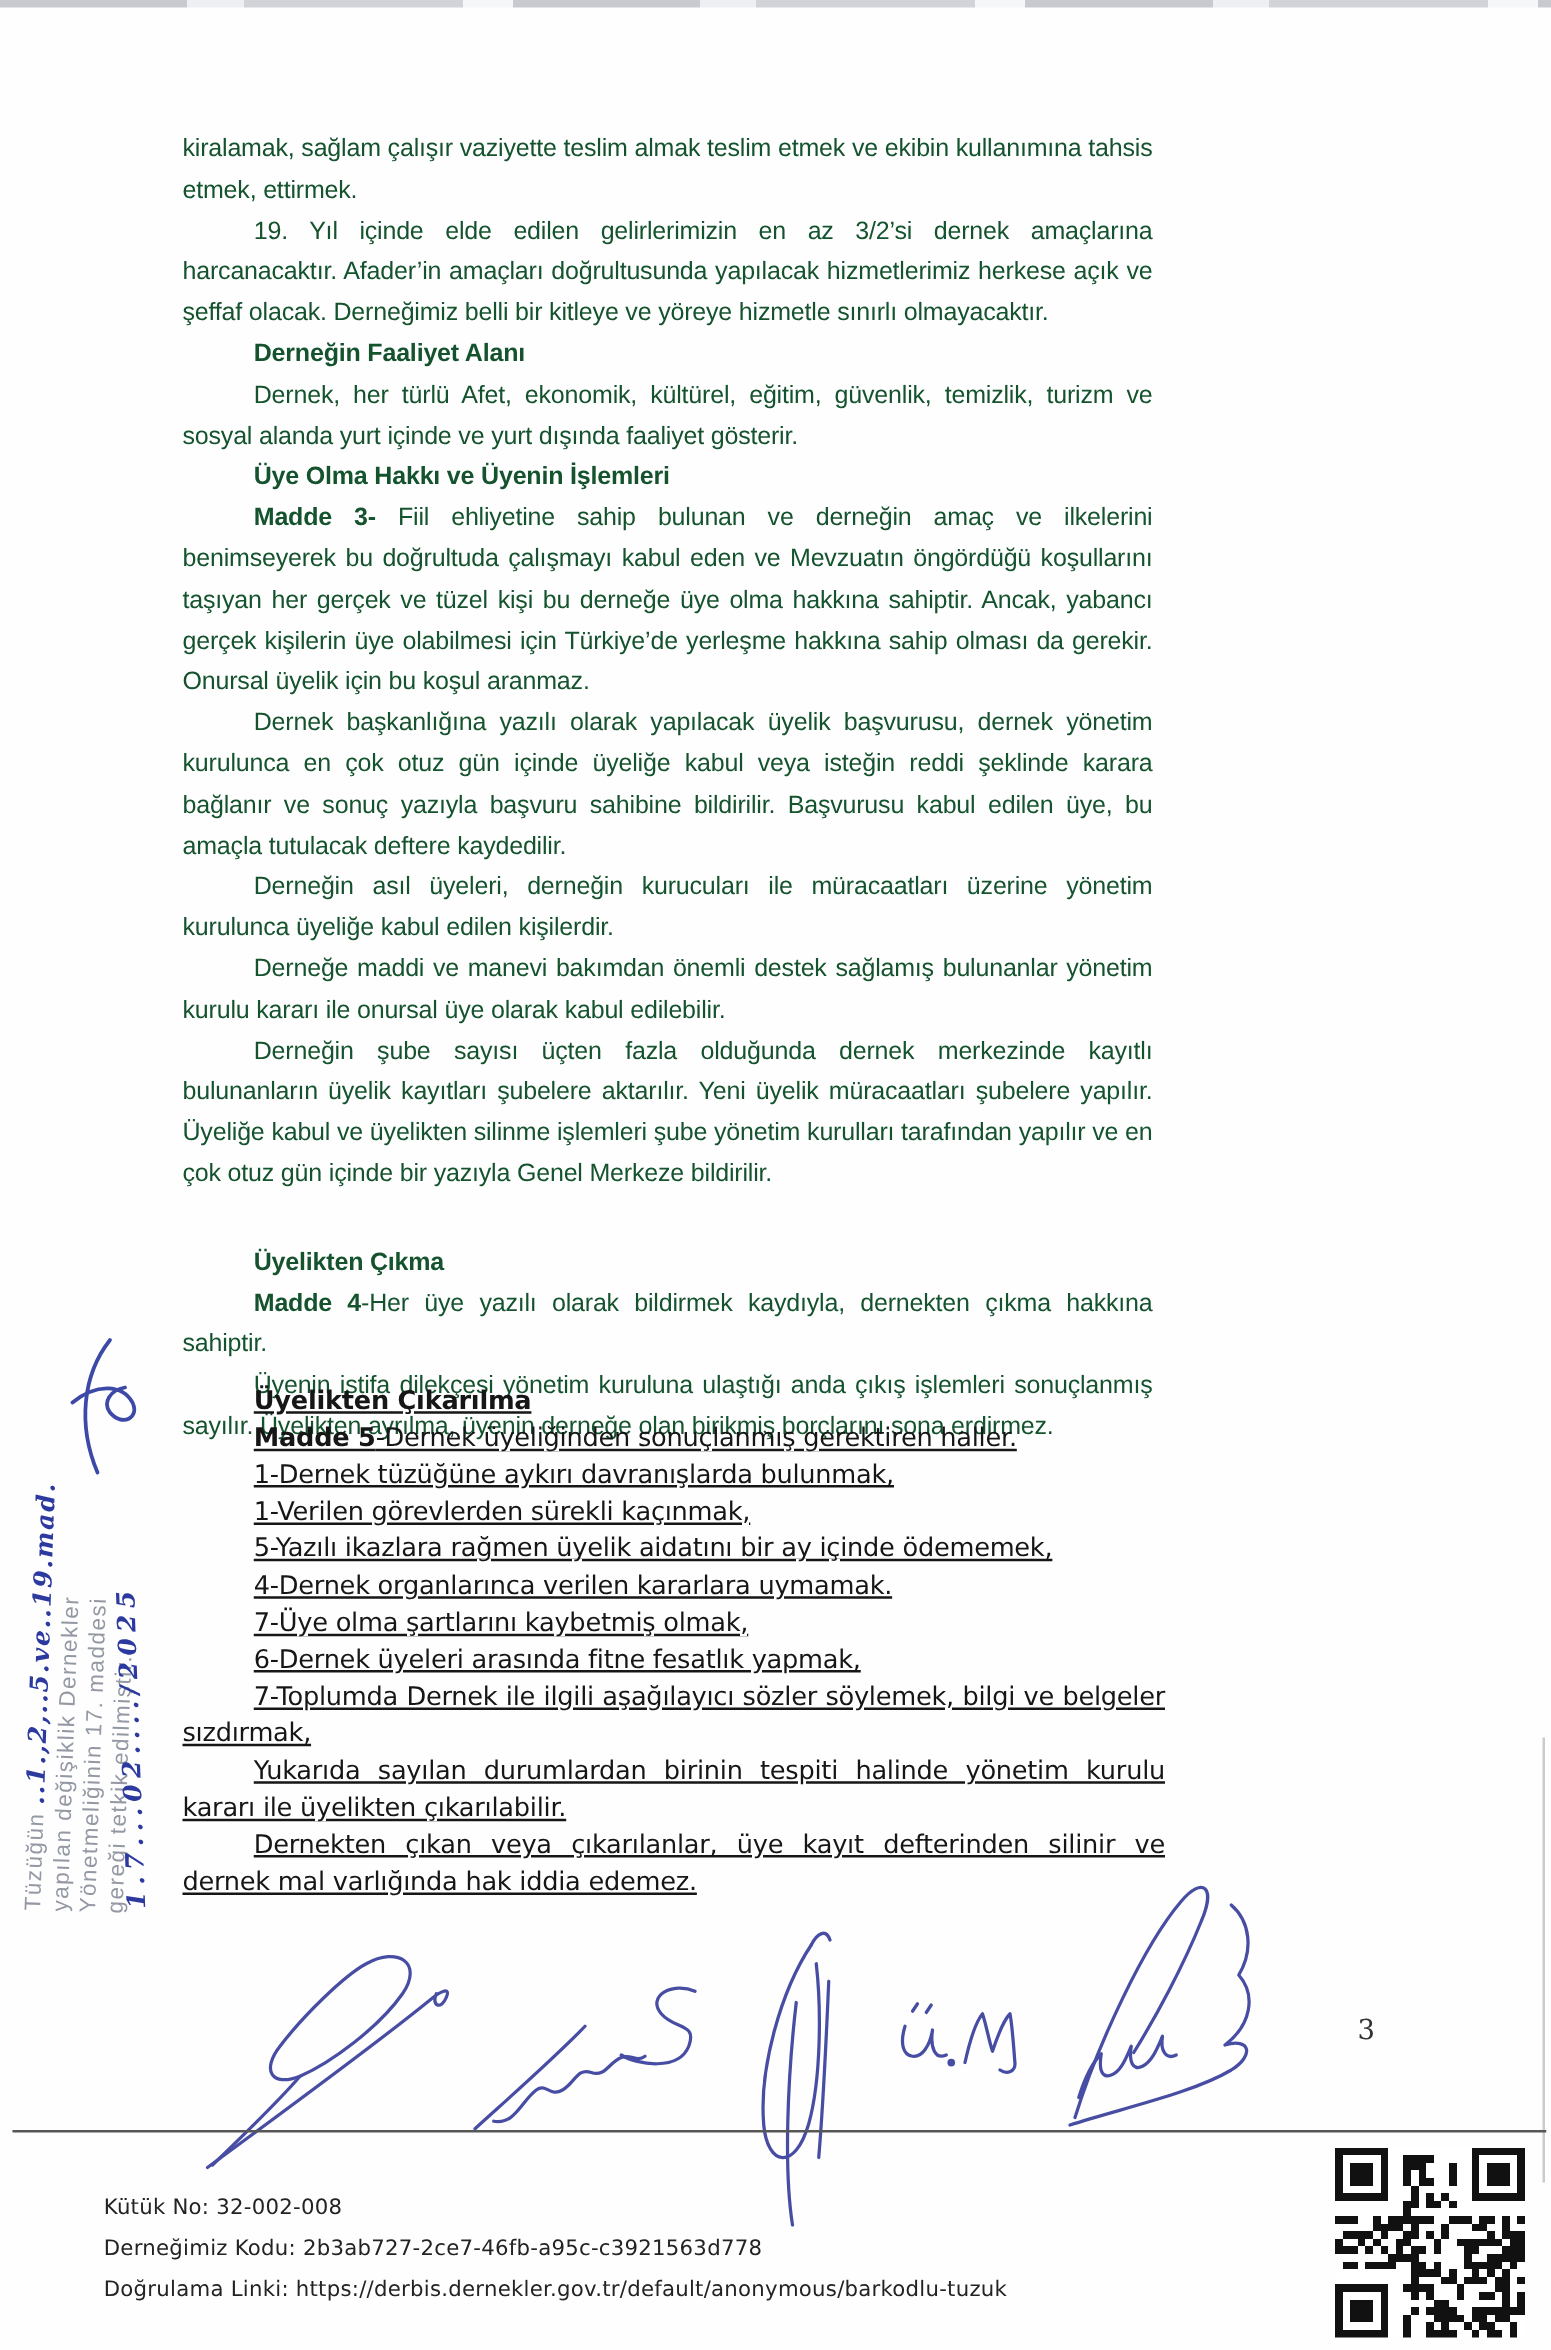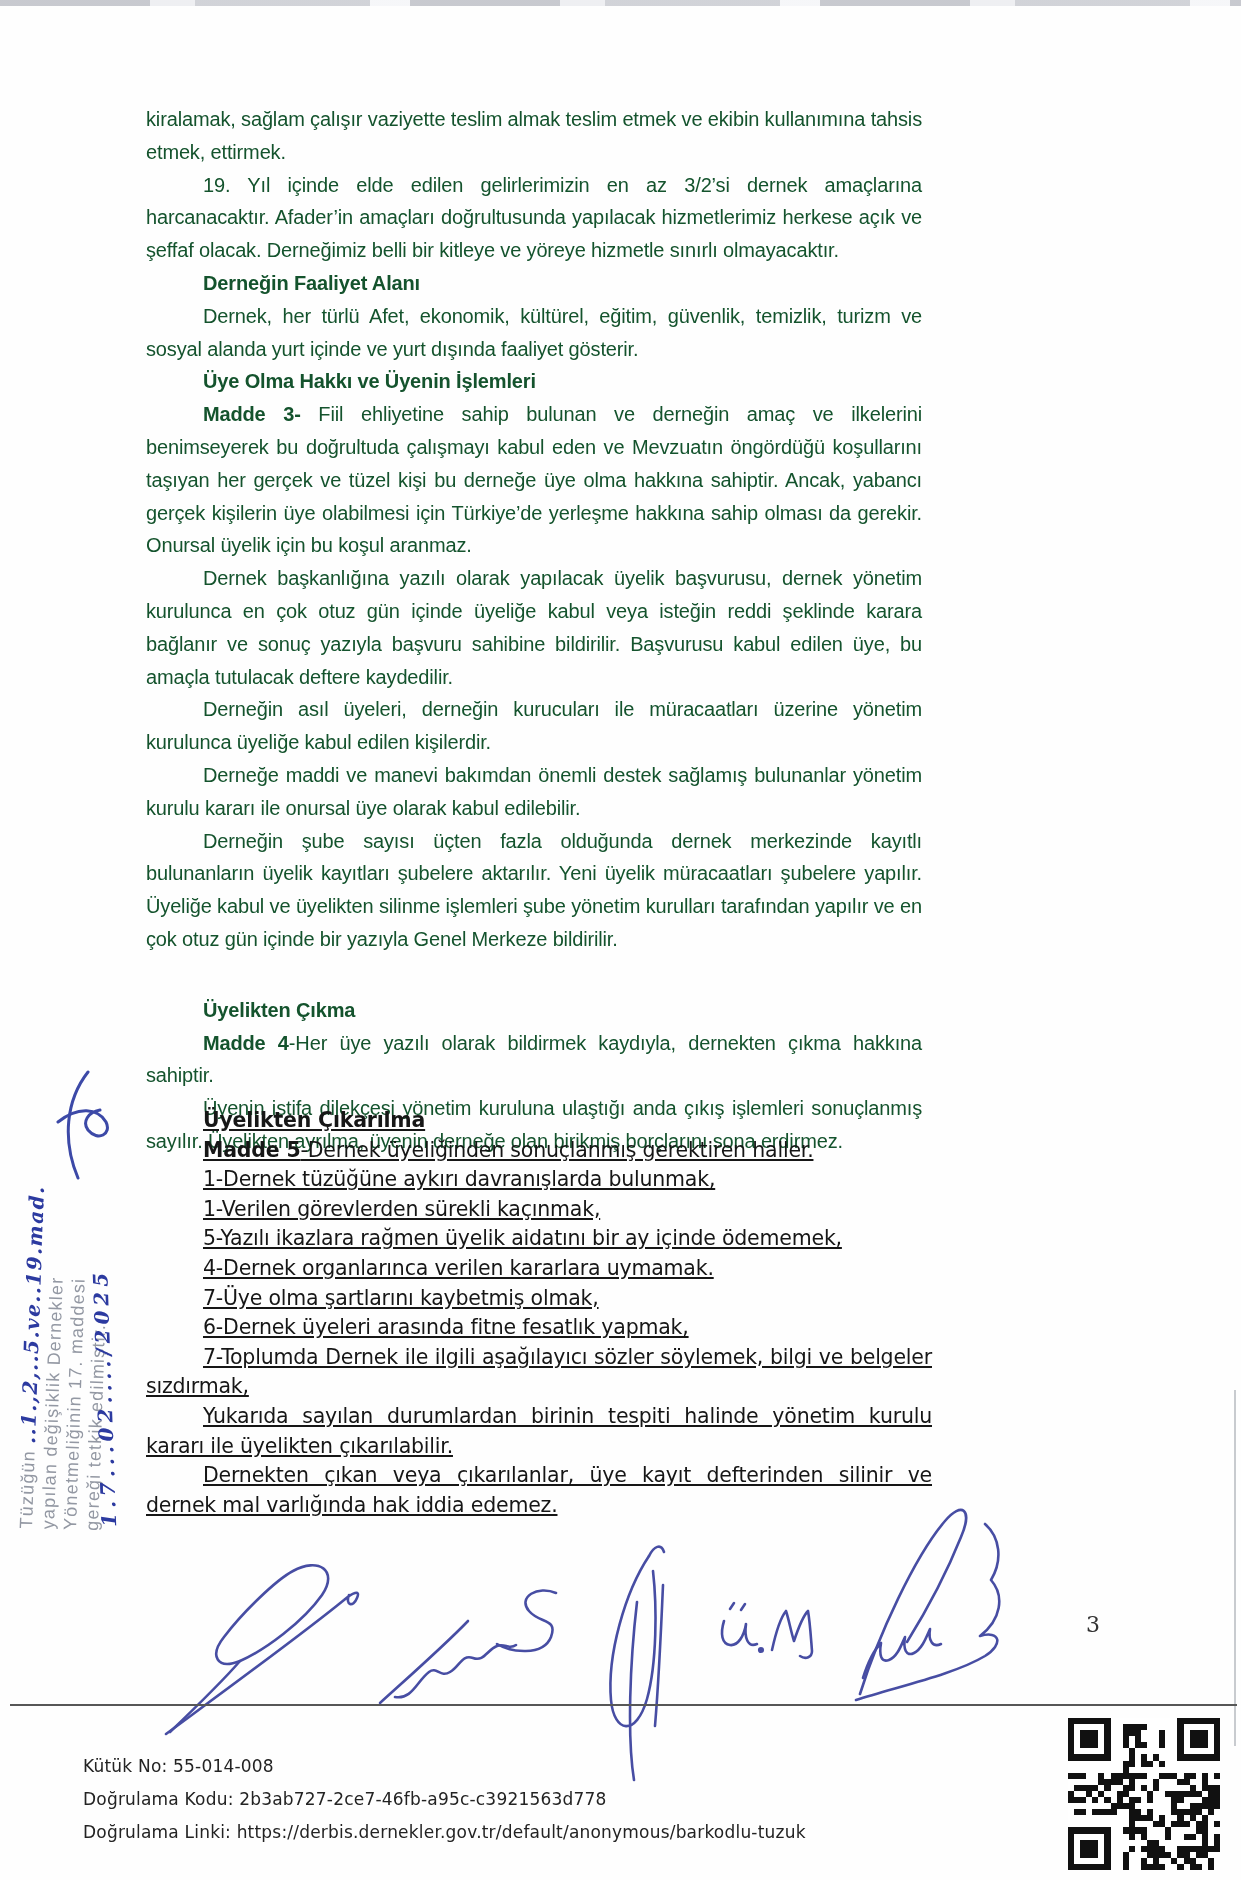--- a/index.html
+++ b/index.html
@@ -149,22 +149,22 @@
       <path d="M 863 1678 C 868 1662 874 1650 881 1643 C 879 1655 881 1663 889 1660 C 897 1657 901 1646 905 1637 C 903 1649 906 1657 914 1653 C 922 1649 926 1638 930 1629 C 928 1641 933 1648 941 1644"></path>
       <path d="M 985 1524 C 1000 1537 1003 1560 991 1580 C 1005 1596 1001 1620 980 1636 C 1000 1630 1004 1644 985 1656 C 955 1674 900 1686 856 1700"></path>
     </g>
   </g>
 </svg>
 
 <div class="page-num">3</div>
 
 <div class="divider"></div>
 <div class="footer">
-  <div>Kütük No: 55-014-008</div>
-  <div>Doğrulama Kodu: 2b3ab727-2ce7-46fb-a95c-c3921563d778</div>
+  <div>Kütük No: 32-002-008</div>
+  <div>Derneğimiz Kodu: 2b3ab727-2ce7-46fb-a95c-c3921563d778</div>
   <div>Doğrulama Linki: https://derbis.dernekler.gov.tr/default/anonymous/barkodlu-tuzuk</div>
 </div>
 
 <div class="qr">
     <svg viewBox="0 0 25 25" shape-rendering="crispEdges" xmlns="http://www.w3.org/2000/svg">
       <rect width="25" height="25" fill="#fff"></rect>
       <path d="M9 1h1v1h-1zM10 1h1v1h-1zM11 1h1v1h-1zM12 1h1v1h-1zM9 2h1v1h-1zM10 2h1v1h-1zM11 2h1v1h-1zM15 2h1v1h-1zM9 3h1v1h-1zM11 3h1v1h-1zM15 3h1v1h-1zM9 4h1v1h-1zM11 4h1v1h-1zM12 4h1v1h-1zM15 4h1v1h-1zM10 5h1v1h-1zM10 6h1v1h-1zM12 6h1v1h-1zM14 6h1v1h-1zM9 7h1v1h-1zM10 7h1v1h-1zM12 7h1v1h-1zM13 7h1v1h-1zM15 7h1v1h-1zM9 8h1v1h-1zM0 9h1v1h-1zM1 9h1v1h-1zM2 9h1v1h-1zM5 9h1v1h-1zM7 9h1v1h-1zM8 9h1v1h-1zM9 9h1v1h-1zM10 9h1v1h-1zM11 9h1v1h-1zM12 9h1v1h-1zM15 9h1v1h-1zM16 9h1v1h-1zM17 9h1v1h-1zM19 9h1v1h-1zM20 9h1v1h-1zM22 9h1v1h-1zM24 9h1v1h-1zM5 10h1v1h-1zM6 10h1v1h-1zM7 10h1v1h-1zM8 10h1v1h-1zM10 10h1v1h-1zM14 10h1v1h-1zM18 10h1v1h-1zM19 10h1v1h-1zM22 10h1v1h-1zM1 11h1v1h-1zM2 11h1v1h-1zM3 11h1v1h-1zM4 11h1v1h-1zM6 11h1v1h-1zM9 11h1v1h-1zM10 11h1v1h-1zM12 11h1v1h-1zM14 11h1v1h-1zM20 11h1v1h-1zM22 11h1v1h-1zM23 11h1v1h-1zM24 11h1v1h-1zM0 12h1v1h-1zM3 12h1v1h-1zM5 12h1v1h-1zM8 12h1v1h-1zM9 12h1v1h-1zM13 12h1v1h-1zM16 12h1v1h-1zM17 12h1v1h-1zM18 12h1v1h-1zM19 12h1v1h-1zM20 12h1v1h-1zM21 12h1v1h-1zM23 12h1v1h-1zM24 12h1v1h-1zM0 13h1v1h-1zM1 13h1v1h-1zM2 13h1v1h-1zM4 13h1v1h-1zM6 13h1v1h-1zM8 13h1v1h-1zM10 13h1v1h-1zM11 13h1v1h-1zM13 13h1v1h-1zM17 13h1v1h-1zM18 13h1v1h-1zM22 13h1v1h-1zM23 13h1v1h-1zM24 13h1v1h-1zM7 14h1v1h-1zM8 14h1v1h-1zM9 14h1v1h-1zM10 14h1v1h-1zM17 14h1v1h-1zM20 14h1v1h-1zM21 14h1v1h-1zM22 14h1v1h-1zM23 14h1v1h-1zM24 14h1v1h-1zM1 15h1v1h-1zM2 15h1v1h-1zM4 15h1v1h-1zM5 15h1v1h-1zM6 15h1v1h-1zM7 15h1v1h-1zM10 15h1v1h-1zM11 15h1v1h-1zM13 15h1v1h-1zM17 15h1v1h-1zM18 15h1v1h-1zM19 15h1v1h-1zM20 15h1v1h-1zM21 15h1v1h-1zM23 15h1v1h-1zM10 16h1v1h-1zM11 16h1v1h-1zM12 16h1v1h-1zM13 16h1v1h-1zM15 16h1v1h-1zM18 16h1v1h-1zM20 16h1v1h-1zM22 16h1v1h-1zM10 17h1v1h-1zM14 17h1v1h-1zM15 17h1v1h-1zM17 17h1v1h-1zM18 17h1v1h-1zM19 17h1v1h-1zM21 17h1v1h-1zM22 17h1v1h-1zM24 17h1v1h-1zM9 18h1v1h-1zM10 18h1v1h-1zM11 18h1v1h-1zM12 18h1v1h-1zM16 18h1v1h-1zM21 18h1v1h-1zM22 18h1v1h-1zM10 19h1v1h-1zM12 19h1v1h-1zM16 19h1v1h-1zM19 19h1v1h-1zM20 19h1v1h-1zM22 19h1v1h-1zM24 19h1v1h-1zM13 20h1v1h-1zM14 20h1v1h-1zM22 20h1v1h-1zM24 20h1v1h-1zM10 21h1v1h-1zM12 21h1v1h-1zM13 21h1v1h-1zM14 21h1v1h-1zM15 21h1v1h-1zM18 21h1v1h-1zM19 21h1v1h-1zM20 21h1v1h-1zM21 21h1v1h-1zM22 21h1v1h-1zM23 21h1v1h-1zM24 21h1v1h-1zM9 22h1v1h-1zM13 22h1v1h-1zM14 22h1v1h-1zM15 22h1v1h-1zM16 22h1v1h-1zM18 22h1v1h-1zM19 22h1v1h-1zM21 22h1v1h-1zM22 22h1v1h-1zM9 23h1v1h-1zM12 23h1v1h-1zM14 23h1v1h-1zM17 23h1v1h-1zM19 23h1v1h-1zM20 23h1v1h-1zM23 23h1v1h-1zM9 24h1v1h-1zM12 24h1v1h-1zM13 24h1v1h-1zM14 24h1v1h-1zM15 24h1v1h-1zM18 24h1v1h-1zM20 24h1v1h-1zM21 24h1v1h-1zM23 24h1v1h-1z" fill="#111"></path>
       <rect x="0" y="0" width="7" height="7" fill="#111"></rect>
       <rect x="1" y="1" width="5" height="5" fill="#fff"></rect>
       <rect x="2" y="2" width="3" height="3" fill="#111"></rect>

